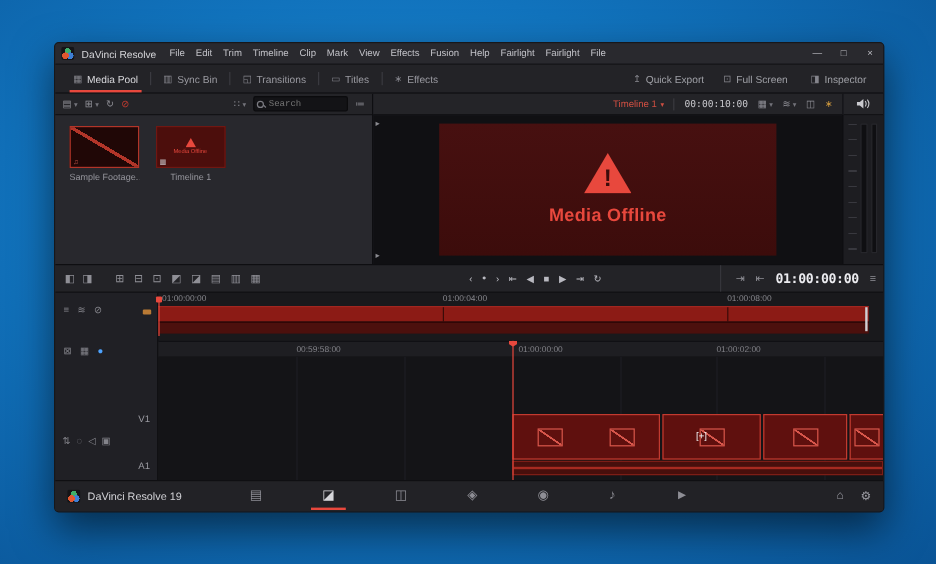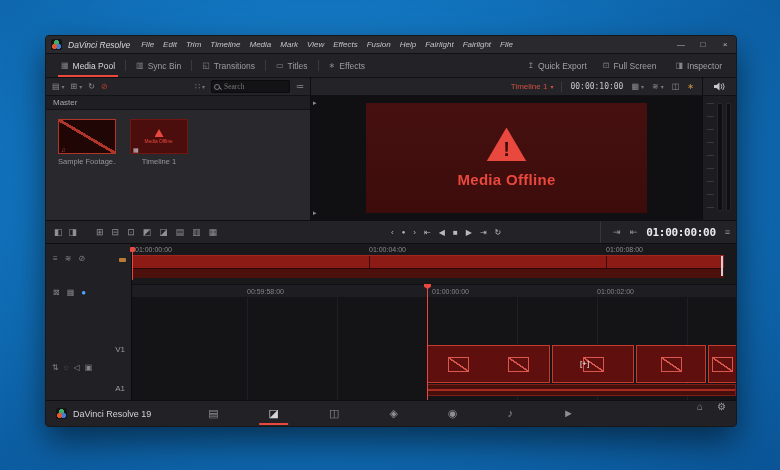--- a/index.html
+++ b/index.html
@@ -8,21 +8,21 @@
     background:radial-gradient(ellipse at 42% 38%, #1e8ad6 0%, #1173bd 45%, #0a5496 100%);}
   .window{position:absolute;left:45px;top:35px;width:690px;height:390px;
     background:#28282d;border:1px solid #17171a;border-radius:4px;overflow:hidden;
     box-shadow:0 14px 34px rgba(0,0,0,.55);display:flex;flex-direction:column;color:#c9c9cd;}
   .g{color:#8f8f96;}
   .red{color:#c23b30;}
   .caret{font-size:6px;color:#74747b;}
 
   
   .titlebar{height:17px;flex:0 0 17px;background:#29292e;display:flex;align-items:center;
-    gap:6px;padding:0 0 0 5px;font-size:8px;border-bottom:1px solid #111114;font-style:italic;}
+    gap:6px;padding:0 0 0 5px;font-size:8px;border-bottom:1px solid #111114;}
   .logo{width:11px;height:11px;border-radius:2px;flex:0 0 11px;
     background:radial-gradient(circle at 32% 68%, #e2572f 0 26%, transparent 27%),
                radial-gradient(circle at 68% 68%, #3e7fd6 0 26%, transparent 27%),
                radial-gradient(circle at 50% 32%, #3fae6a 0 26%, transparent 27%), #141417;}
   .app-title{color:#d6d6da;font-size:8.5px;}
   .menubar{display:flex;gap:9px;margin-left:5px;color:#c2c2c8;}
   .menubar span{cursor:default;}
   .wincontrols{margin-left:auto;display:flex;height:100%;}
   .winbtn{width:22px;display:flex;align-items:center;justify-content:center;color:#b9b9bf;font-size:8px;}
 
@@ -48,21 +48,21 @@
   .mp-col{width:264px;flex:0 0 264px;border-right:1px solid #0e0e11;display:flex;
     flex-direction:column;background:#28282d;}
   .mp-toolbar{height:17px;flex:0 0 17px;background:#242428;border-bottom:1px solid #121215;
     display:flex;align-items:center;padding:0 6px;gap:6px;font-size:8px;}
   .icon-btn{display:inline-flex;align-items:center;gap:2px;}
   .spacer{flex:1;}
   .search-wrap{position:relative;display:inline-flex;align-items:center;}
   .mag{position:absolute;left:3px;width:4px;height:4px;border:1px solid #7b7b82;border-radius:50%;}
   .mag::after{content:"";position:absolute;left:3.5px;top:3.5px;width:3px;height:1px;background:#7b7b82;transform:rotate(45deg);}
   .search-input{width:62px;height:11px;background:#131316;border:1px solid #0b0b0d;border-radius:2px;
-    color:#9a9aa0;font-size:7.5px;padding:0 3px 0 12px;outline:none;font-family:Liberation Serif, serif;}
+    color:#9a9aa0;font-size:7.5px;padding:0 3px 0 12px;outline:none;font-family:Liberation Mono, monospace;}
   .mp-master{height:13px;flex:0 0 13px;background:#1f1f23;border-bottom:1px solid #131316;
     color:#a6a6ad;font-size:8px;display:flex;align-items:center;padding:0 7px;}
   .mp-bin{flex:1;padding:9px 12px;display:flex;gap:14px;align-items:flex-start;}
   .mp-clip{width:58px;display:flex;flex-direction:column;align-items:center;gap:3px;}
   .thumb{width:56px;height:33px;position:relative;}
   .thumb-sample{background:#200706;border:1px solid #b23529;}
   .thumb-sample::before{content:"";position:absolute;inset:0;
     background:linear-gradient(to top right, transparent 47.5%, #b23529 47.5%, #b23529 52.5%, transparent 52.5%);}
   .thumb-note{position:absolute;left:2px;bottom:0;font-size:6px;color:#c2554a;}
   .thumb-timeline{background:#4c0e0c;border:1px solid #701712;display:flex;flex-direction:column;
@@ -148,21 +148,21 @@
   .a-track{position:absolute;top:87px;height:12px;left:295px;right:0;background:#470f0c;
     border:1px solid #7c1d16;box-sizing:border-box;}
   .a-track::after{content:"";position:absolute;left:0;right:0;top:4px;height:2px;background:#a62a20;}
   .trim-cursor{position:absolute;left:448px;top:62px;color:#f0f0f2;font-size:8px;z-index:6;}
   .l-playhead{position:absolute;left:295px;top:40px;bottom:0;width:1px;background:#e8483d;z-index:5;}
   .ph-head{position:absolute;left:-3px;top:0;width:7px;height:5px;background:#e8483d;
     clip-path:polygon(0 0,100% 0,100% 55%,50% 100%,0 55%);}
 
   
   .pagebar{height:25px;flex:0 0 25px;background:#222226;border-top:1px solid #0f0f12;
-    display:flex;padding:0 10px;position:relative;}
+    display:flex;align-items:center;padding:0 10px;position:relative;}
   .brand{display:flex;align-items:center;gap:6px;}
   .brand-label{color:#d2d2d6;font-size:9px;}
   .pages{position:absolute;left:50%;transform:translateX(-50%);top:0;bottom:0;
     display:flex;gap:46px;align-items:center;}
   .page{color:#8e8e95;font-size:11px;position:relative;padding:4px 2px;line-height:1;}
   .page.active{color:#d6d6da;}
   .page.active::after{content:"";position:absolute;left:-7px;right:-7px;bottom:-2px;height:2px;background:#e8483d;}
   .pagebar-right{margin-left:auto;display:flex;gap:14px;color:#9b9ba2;font-size:10px;}
 </style>
 </head>
@@ -172,21 +172,21 @@
   <div class="window">
 
     <header class="titlebar">
       <span class="logo"></span>
       <span class="app-title">DaVinci Resolve</span>
       <nav class="menubar">
         <span>File</span>
         <span>Edit</span>
         <span>Trim</span>
         <span>Timeline</span>
-        <span>Media</span>
+        <span>Clip</span>
         <span>Mark</span>
         <span>View</span>
         <span>Effects</span>
         <span>Fusion</span>
         <span>Help</span>
         <span>Fairlight</span>
         <span>Fairlight</span>
         <span>File</span>
       </nav>
       <div class="wincontrols">
@@ -258,21 +258,20 @@
           <span class="icon-btn">
             <span class="g">∷</span>
             <span class="caret">▾</span>
           </span>
           <span class="search-wrap">
             <span class="mag"></span>
             <input class="search-input" placeholder="Search" style="">
           </span>
           <span class="g">≔</span>
         </div>
-        <div class="mp-master">Master</div>
         <div class="mp-bin">
           <div class="mp-clip">
             <div class="thumb thumb-sample">
               <span class="thumb-note">♫</span>
             </div>
             <span class="mp-clip-label">Sample Footage...</span>
           </div>
           <div class="mp-clip">
             <div class="thumb thumb-timeline">
               <span class="mini-tri"></span>

